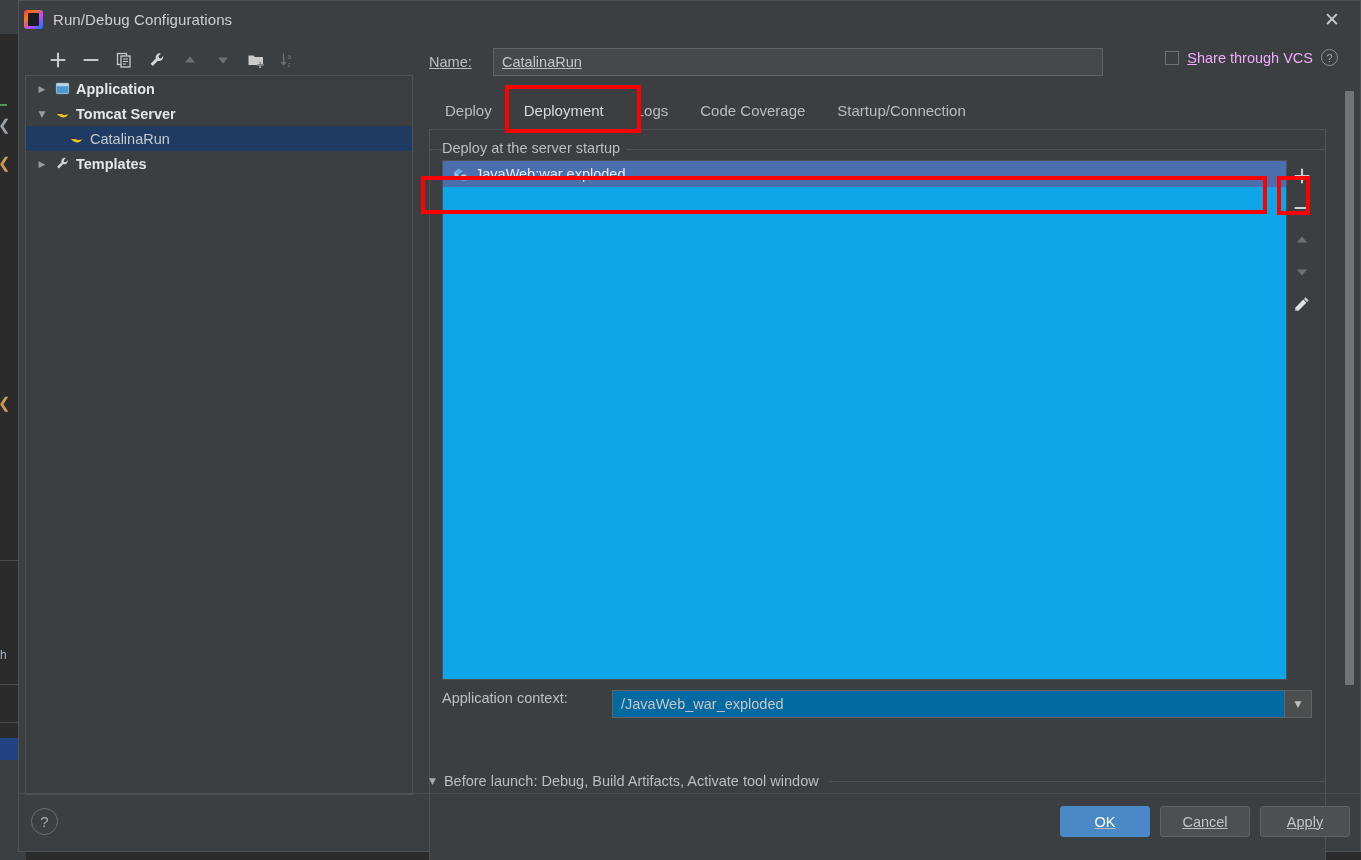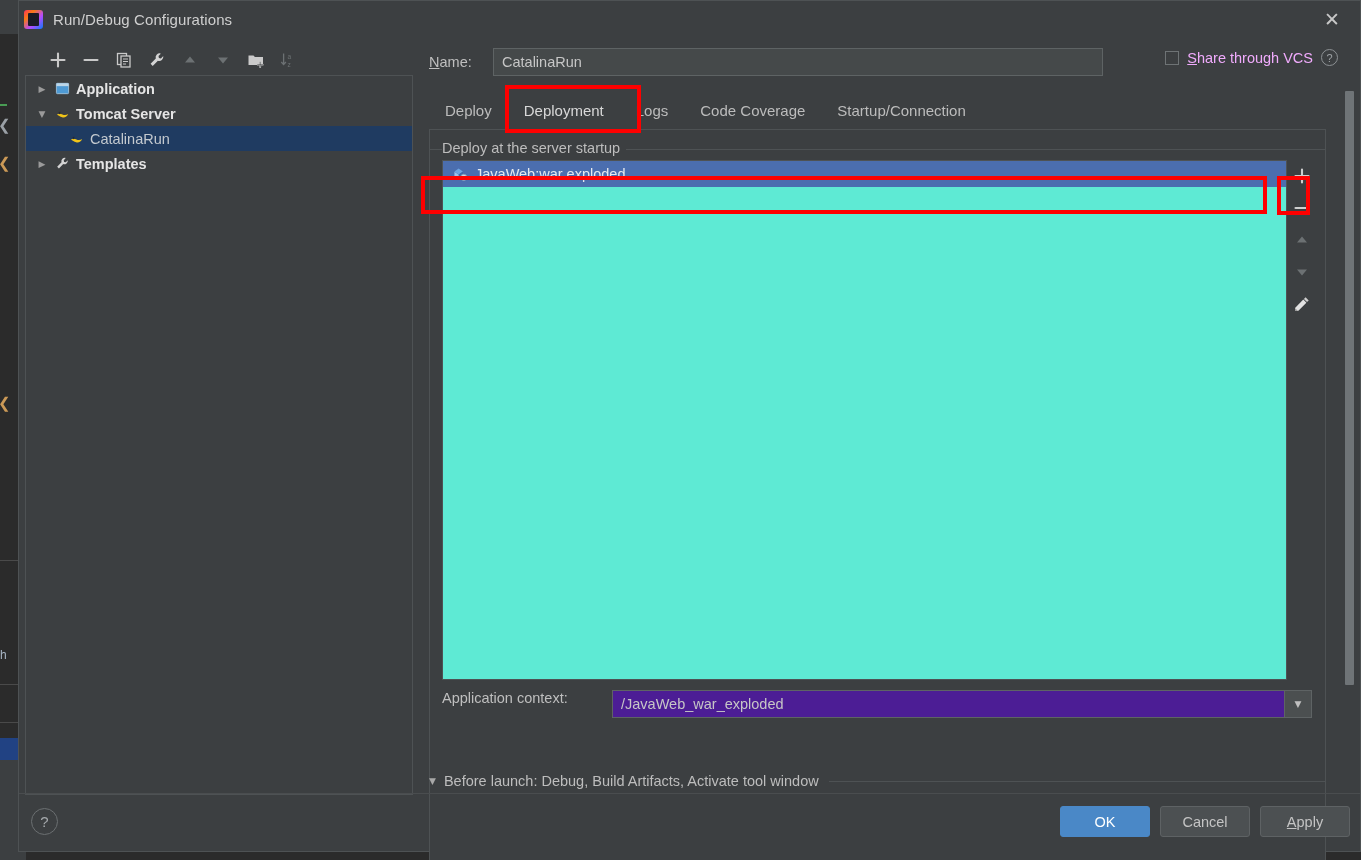--- a/index.html
+++ b/index.html
@@ -159,21 +159,21 @@
   }
   .tree-row .t-label { color: #d6d6d6; }
   .tree-row.bold .t-label { font-weight: bold; color: #e5e5e5; }
   .tree-row.child { padding-left: 40px; }
   .tree-row.child .t-label { color: #c3c9cf; }
 
   
   #name-row {
     position: absolute; left: 410px; top: 46px;
     width: 700px; height: 30px;
-    display: flex; align-items: center;
+    display: flex; align-items: center; text-decoration: underline;
   }
   #name-label {
     width: 64px; font-size: 14.5px; color: #bfbfbf;
   }
   #name-label u { text-decoration: underline; }
   #name-input {
     width: 610px; height: 28px;
     background: #45494a;
     border: 1px solid #5e6364;
     box-sizing: border-box;
@@ -235,21 +235,21 @@
     padding-right: 6px;
   }
   #deploy-legend-rule {
     position: absolute; left: 0px; top: 19px;
     right: 0px; height: 1px; background: #4e5254;
   }
 
   #deploy-list {
     position: absolute; left: 12px; top: 30px;
     width: 845px; height: 520px;
-    background: #5eead4;
+    background: #0ea5e9;
     border: 1px solid #4e5254;
     box-sizing: border-box;
     overflow: hidden;
   }
   .deploy-row {
     height: 26px;
     display: flex; align-items: center;
     padding-left: 8px;
     cursor: pointer;
   }
@@ -275,21 +275,21 @@
 
   
   #appctx-row {
     position: absolute; left: 12px; top: 560px;
     width: 870px; height: 30px;
     display: flex; align-items: flex-start;
   }
   #appctx-label { width: 170px; font-size: 14.5px; color: #bfbfbf; }
   #appctx-combo {
     width: 700px; height: 28px;
-    background: #4c1d95;
+    background: #0369a1;
     border: 1px solid #5e6364;
     box-sizing: border-box;
     display: flex; align-items: center;
     position: relative;
   }
   #appctx-value {
     flex: 1; padding: 0 8px; color: #c6c6c6; font-size: 14.5px;
     white-space: nowrap; overflow: hidden;
   }
   #appctx-arrow {
@@ -342,21 +342,21 @@
     position: absolute; left: 12px; top: 14px;
     width: 27px; height: 27px; border-radius: 50%;
     border: 1px solid #6b6f71;
     color: #a5a9ac; font-size: 15px;
     display: flex; align-items: center; justify-content: center;
     cursor: pointer;
     box-sizing: border-box;
   }
   #footer-buttons {
     position: absolute; right: 10px; top: 12px;
-    display: flex; gap: 10px;
+    display: flex; gap: 10px; text-decoration: underline;
   }
   .fbtn {
     min-width: 90px; height: 31px;
     padding: 0 14px;
     display: flex; align-items: center; justify-content: center;
     border-radius: 3px;
     font-size: 14.5px;
     cursor: pointer;
     box-sizing: border-box;
   }

